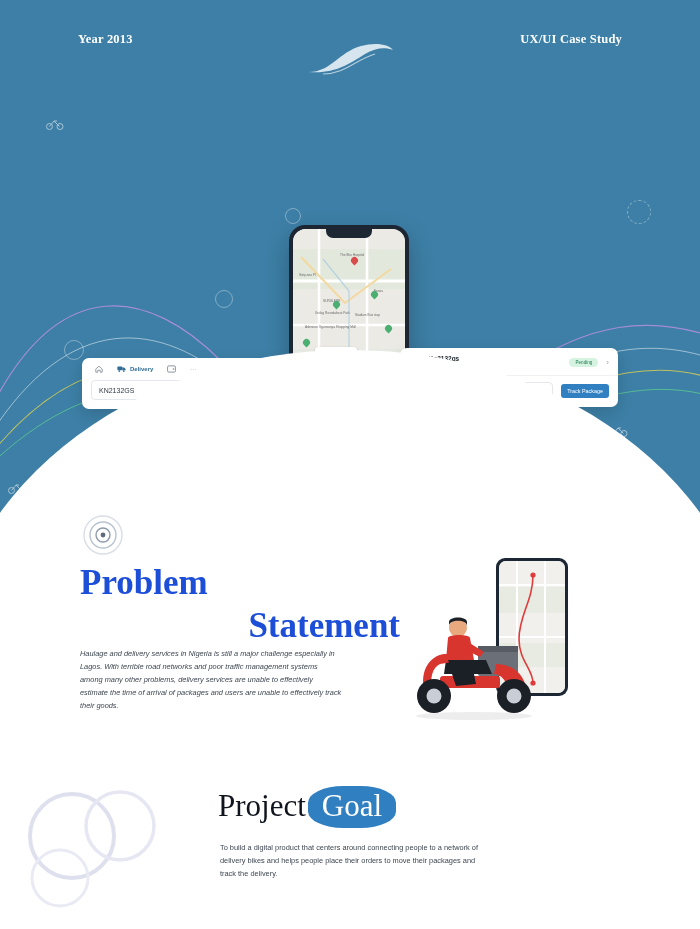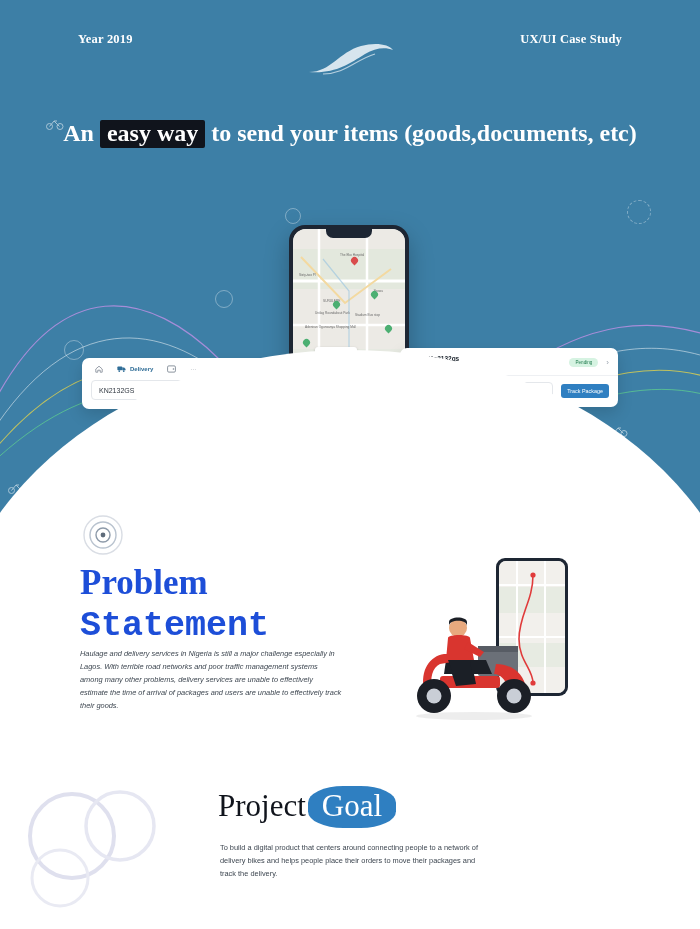--- a/index.html
+++ b/index.html
@@ -249,21 +249,21 @@
   .problem-title {
     position: absolute;
     left: 80px; top: 62px;
     width: 320px;
     font-family: "Liberation Serif", serif;
     font-weight: bold;
     color: #1d4ed8;
     font-size: 35px;
     line-height: 1.22;
   }
-  .problem-title .l2 { display: block; text-align: left; font-family: Liberation Mono, monospace; }
+  .problem-title .l2 { display: block; text-align: right; }
   .problem-body {
     position: absolute;
     left: 80px; top: 148px;
     width: 262px;
     font-size: 7.4px;
     line-height: 1.75;
     color: #3d4650;
     font-style: italic;
   }
 
@@ -320,21 +320,21 @@
     line-height: 1.75;
     color: #3d4650;
   }
 </style>
 </head>
 <body>
 
 <section class="hero">
 
   <div class="hero-top-bar">
-    <span>Year 2019</span>
+    <span>Year 2013</span>
     <span>UX/UI Case Study</span>
   </div>
 
   <svg class="swoosh" viewBox="0 0 90 40">
     <path d="M4 34 C26 34 34 14 56 8 C70 4 84 6 88 12 C80 9 70 10 60 16 C44 26 30 36 4 34 Z" fill="#e8f1f6" opacity=".9"></path>
     <path d="M18 36 C40 36 50 22 70 16" stroke="#e8f1f6" stroke-width="1.2" fill="none" opacity=".7"></path>
   </svg>
 
   <div class="ring-o" style="left:215px; top:290px; width:18px; height:18px;"></div>
   <div class="ring-o" style="left:64px; top:340px; width:20px; height:20px;"></div>
@@ -351,23 +351,20 @@
     <circle cx="14" cy="8.5" r="3" fill="none" stroke="#ffffff" stroke-width="1"></circle>
     <path d="M3.5 8.5 L8 3 L13.5 8.5 M8 3 L11 3" stroke="#ffffff" stroke-width="1" fill="none"></path>
   </svg>
   <svg class="deco" style="left:8px; top:482px;" width="18" height="12" viewBox="0 0 18 12">
     <circle cx="3.5" cy="8.5" r="3" fill="none" stroke="#ffffff" stroke-width="1"></circle>
     <circle cx="14" cy="8.5" r="3" fill="none" stroke="#ffffff" stroke-width="1"></circle>
     <path d="M3.5 8.5 L8 3 L13.5 8.5 M8 3 L11 3" stroke="#ffffff" stroke-width="1" fill="none"></path>
   </svg>
 
   <div class="headline">
-    <span class="hl-line">
-      <span>An </span><span class="hl-mark">easy way</span><span> to send your items (goods,documents, etc)</span>
-    </span>
   </div>
 
   <svg class="wave-svg" viewBox="0 0 700 220" preserveAspectRatio="none">
     <path d="M-10 160 C60 20 150 40 220 110 C300 190 420 190 520 120 C590 72 650 66 710 86" fill="none" stroke="#b98fe0" stroke-width="1.2" opacity=".85"></path>
     <path d="M-10 185 C70 60 160 70 235 135 C315 205 430 205 525 140 C595 95 655 90 710 108" fill="none" stroke="#ffffff" stroke-width="1" opacity=".5"></path>
     <path d="M-10 205 C80 95 170 100 250 155 C330 212 440 215 535 158 C600 120 660 112 710 128" fill="none" stroke="#e0d24e" stroke-width="1.1" opacity=".8"></path>
     <path d="M-10 215 C90 120 180 125 262 172 C340 218 445 222 540 172 C602 140 662 132 710 146" fill="none" stroke="#5fcf8f" stroke-width="1" opacity=".75"></path>
   </svg>
 
   <div class="phone">

